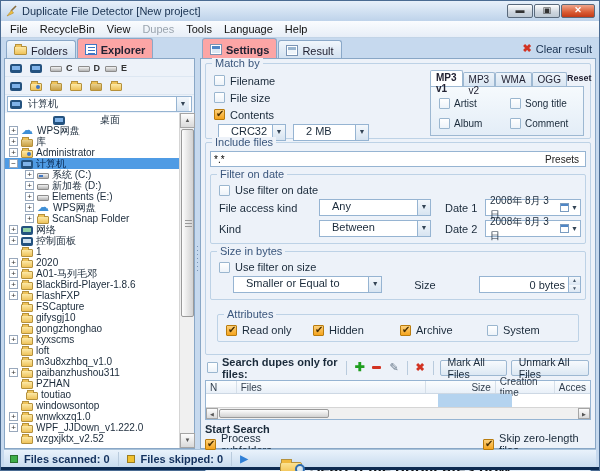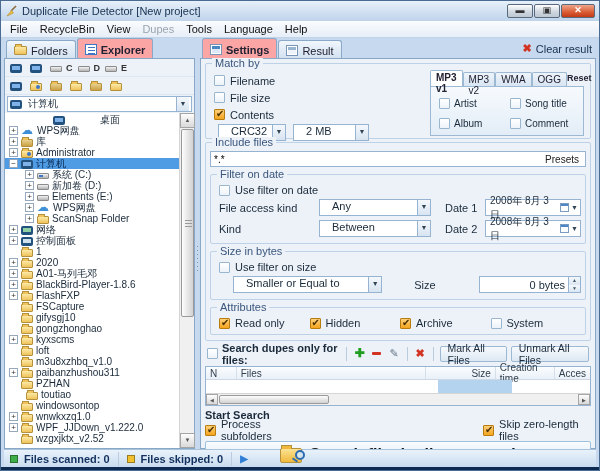--- a/index.html
+++ b/index.html
@@ -607,21 +607,21 @@
               <div class="spin">
                 <span class="val">0 bytes</span>
                 <span class="ud">
                     <span>▲</span>
                     <span>▼</span>
                   </span>
               </div>
             </div>
           </div>
 
-          <div class="group" style="margin:0;">
+          <div class="group" style="margin:7px;">
             <span class="glabel">Attributes</span>
             <div class="attr-row">
               <div class="cbrow">
                 <span class="cb on"></span>
                 <span>Read only</span>
               </div>
               <div class="cbrow">
                 <span class="cb on"></span>
                 <span>Hidden</span>
               </div>

